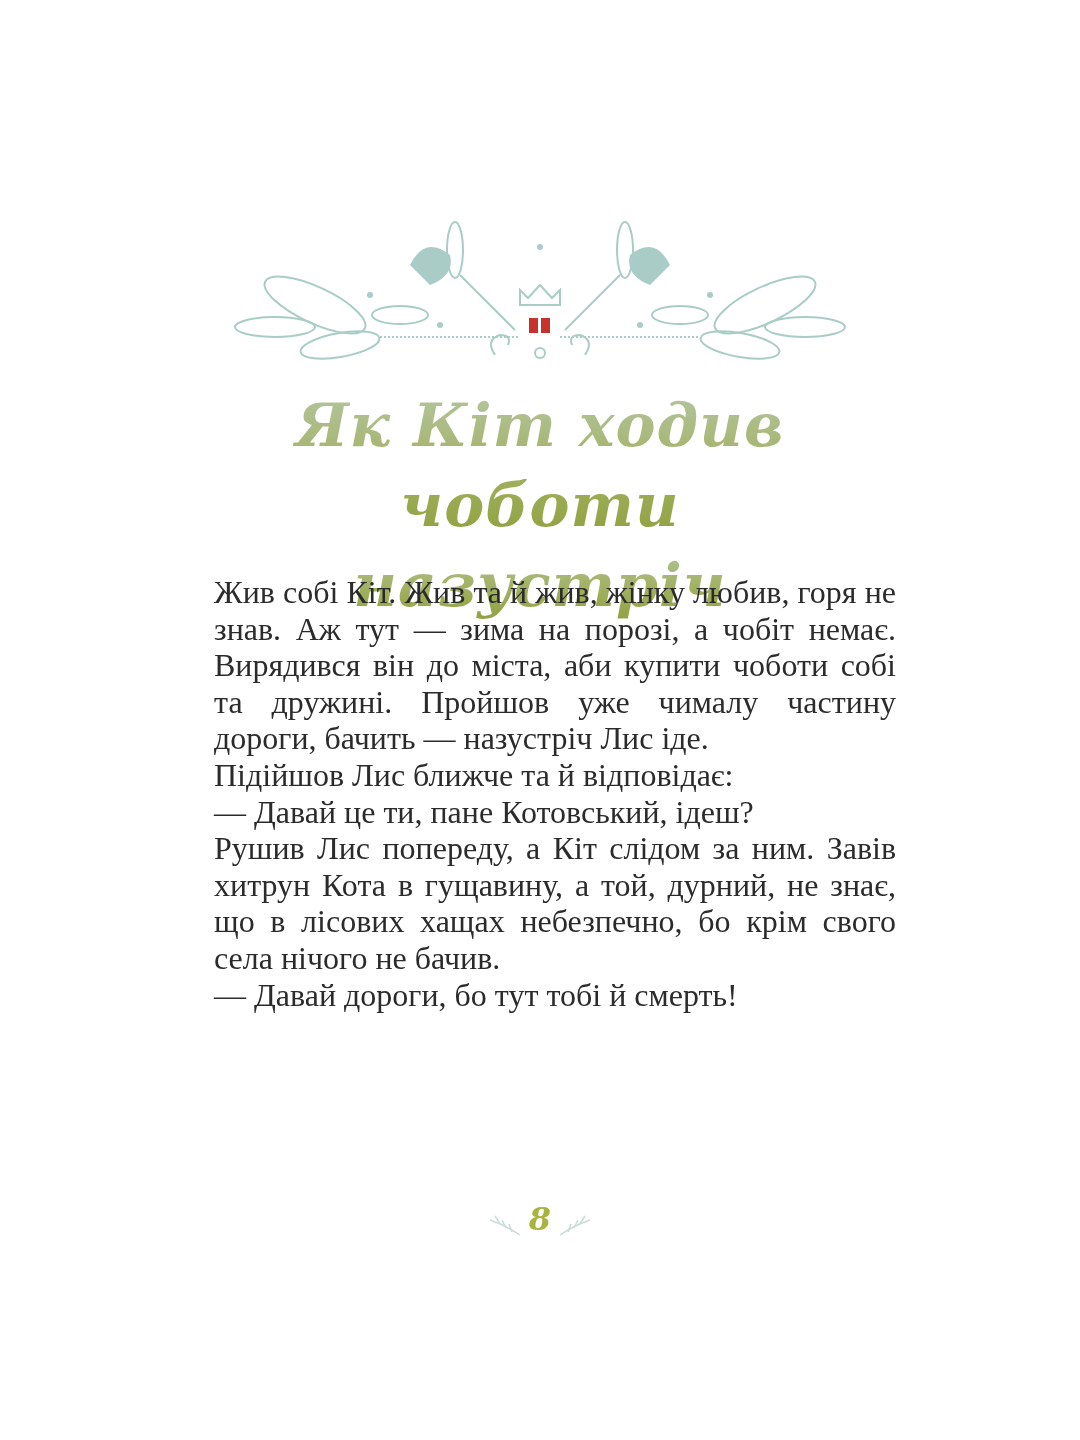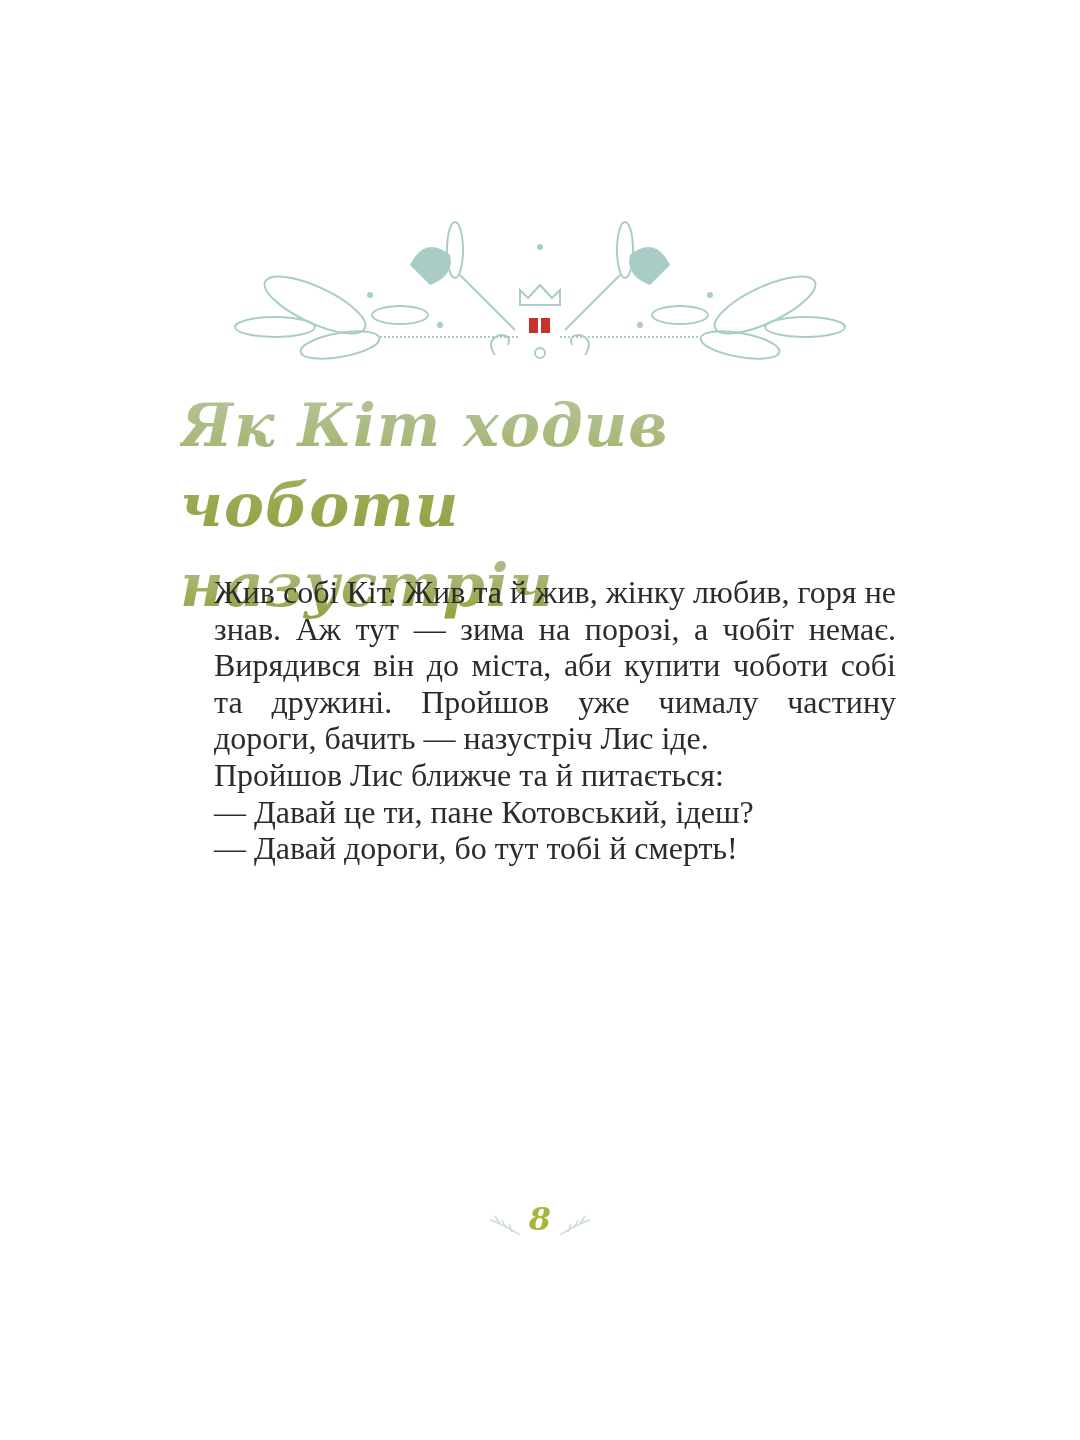--- a/index.html
+++ b/index.html
@@ -1,19 +1,19 @@
 <!DOCTYPE html>
 <html><head>
 <meta charset="utf-8">
 <style>
   html, body { margin:0; padding:0; }
   body { width:1080px; height:1440px; background:#ffffff; position:relative; overflow:hidden;
          font-family:"Liberation Serif", "DejaVu Serif", serif; color:#2b2b2b; }
   .ornament { position:absolute; left:230px; top:205px; width:620px; height:170px; }
-  .title { position:absolute; left:180px; top:385px; width:720px; text-align:left;
+  .title { position:absolute; left:180px; top:385px; width:720px; text-align:center;
            font-family:"DejaVu Serif", serif; font-style:italic; font-weight:bold;
            font-size:60px; line-height:80px; letter-spacing:1px; }
   .title span { display:block; background:linear-gradient(180deg,#b7c6a3 0%,#9fae5a 60%,#8ea03e 100%);
            -webkit-background-clip:text; background-clip:text; color:transparent; }
   .body-text { position:absolute; left:214px; top:574px; width:682px; font-size:32px; line-height:36.6px; }
   .body-text p { margin:0; text-indent:0; text-align:justify; }
   .folio { position:absolute; left:480px; top:1200px; width:120px; height:50px; }
   .folio-num { position:absolute; left:0; width:120px; top:0; text-align:center;
                font-family:"DejaVu Serif", serif; font-style:italic; font-weight:bold; font-size:32px; color:#a8b43c; }
 </style>
@@ -62,22 +62,23 @@
   </g>
 </svg>
 
 <div class="title">
   <span>Як Кіт ходив чоботи</span>
   <span>назустріч</span>
 </div>
 
 <div class="body-text">
   <p style="text-indent:0">Жив собі Кіт. Жив та й жив, жінку любив, горя не знав. Аж тут — зима на порозі, а чобіт немає. Вирядився він до міста, аби купити чоботи собі та дружині. Пройшов уже чималу частину дороги, бачить — назустріч Лис іде.</p>
-  <p>Пройшов Лис ближче та й питається:</p>
+  <p>Підійшов Лис ближче та й відповідає:</p>
   <p>— Давай це ти, пане Котовський, ідеш?</p>
+  <p>Рушив Лис попереду, а Кіт слідом за ним. Завів хитрун Кота в гущавину, а той, дурний, не знає, що в лісових хащах небезпечно, бо крім свого села нічого не бачив.</p>
   <p>— Давай дороги, бо тут тобі й смерть!</p>
 </div>
 
 <div class="folio">
   <svg width="120" height="50" viewBox="0 0 120 50">
     <g stroke="#c9dcd8" stroke-width="1.5" fill="none">
       <path d="M10 20 Q25 25 40 35"></path>
         <path d="M15 16 l5 8 M22 20 l4 8 M29 24 l3 8"></path>
       <path d="M110 20 Q95 25 80 35"></path>
         <path d="M105 16 l-5 8 M98 20 l-4 8 M91 24 l-3 8"></path>

